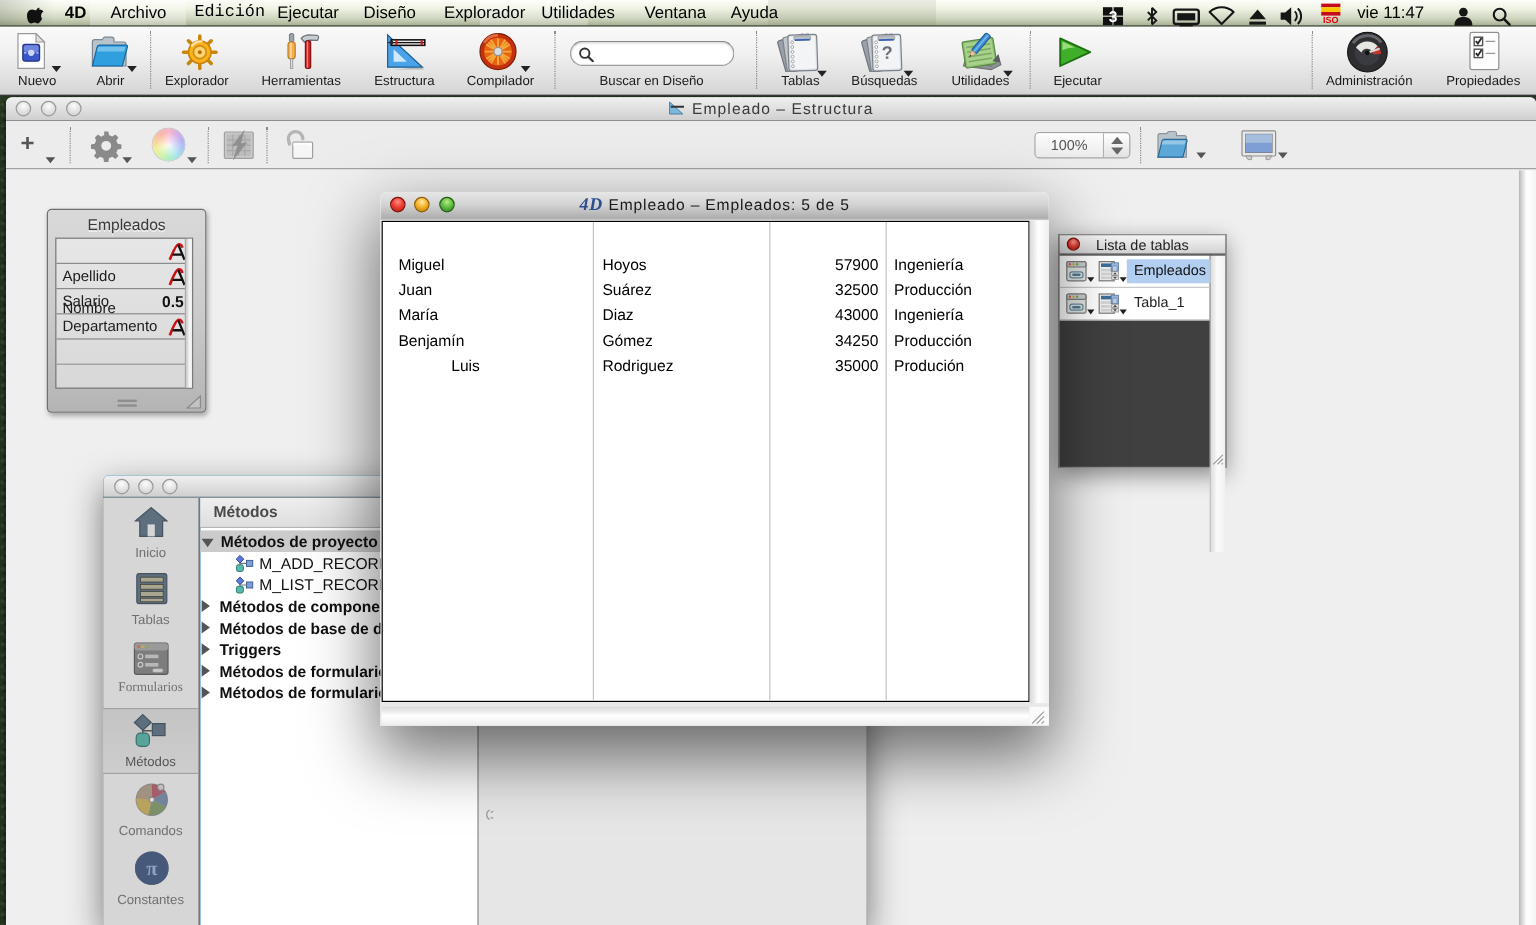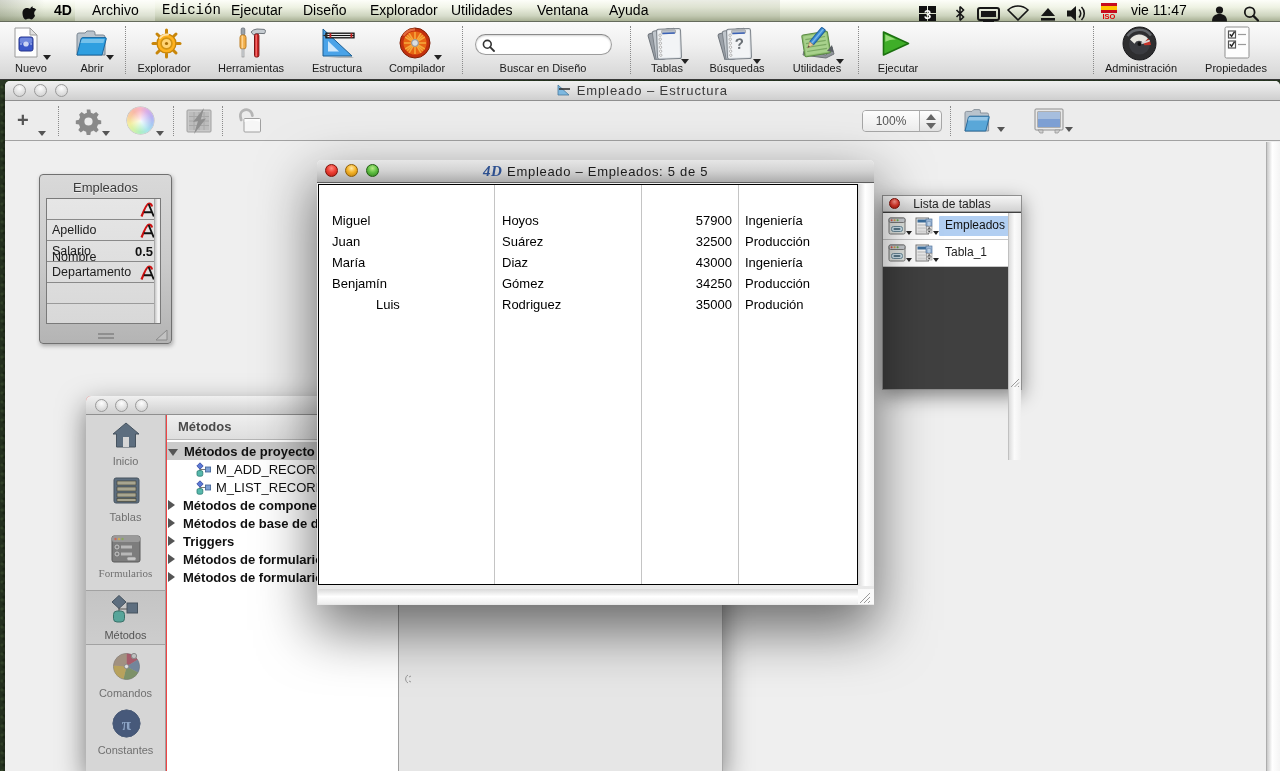--- a/index.html
+++ b/index.html
@@ -35,21 +35,21 @@
   background:radial-gradient(circle at 50% 30%,#fdfdfd,#d9d9d9 70%,#cccccc); border:1px solid #9a9a9a; }
 #est-title .wtitle { position:absolute; top:0; width:100%; text-align:center; font-size:13px; letter-spacing:.9px; line-height:20px; color:#3a3a3a; }
 #est-toolbar { position:absolute; left:0; top:20px; width:100%; height:40px; background:#ececec;
   border-bottom:1px solid #a2a2a2; }
 #est-content { position:absolute; left:0; top:61px; width:100%; height:629px; background:#efefef; }
 #est-scroll { position:absolute; right:0; top:61px; width:14px; height:629px;
   background:linear-gradient(90deg,#c8c8c8 0%,#ffffff 40%,#f4f4f4 100%); border-left:1px solid #adadad; }
 
 
 #explorer { position:absolute; left:86px; top:396px; width:637px; height:375px;
-  background:#ef4444; border-radius:5px 5px 0 0; box-shadow:0 10px 28px rgba(0,0,0,.5); }
+  background:#0369a1; border-radius:5px 5px 0 0; box-shadow:0 10px 28px rgba(0,0,0,.5); }
 #exp-title { position:absolute; left:0; top:0; width:100%; height:19px; border-radius:5px 5px 0 0;
   background:linear-gradient(180deg,#f0f0f0 0%,#e2e2e2 45%,#cfcfcf 100%); border-bottom:1px solid #8f8f8f; }
 #exp-side { position:absolute; left:0; top:19px; width:80px; height:356px; background:#d6d6d6; border-right:1px solid #9f9f9f; }
 .sideitem { position:absolute; left:0; width:79px; text-align:center; color:#707070; font-size:11px; }
 #exp-main { position:absolute; left:81px; top:19px; width:231px; height:356px; background:#fff; }
 #exp-head { position:absolute; left:81px; top:19px; width:556px; height:25px;
   background:linear-gradient(180deg,#efefef,#dedede); border-bottom:1px solid #b5b5b5; }
 #exp-head span { position:absolute; left:15px; top:4px; font-size:13px; font-weight:bold; color:#4a4a4a; }
 .trow { position:absolute; left:0; white-space:nowrap; font-size:13px; color:#111; height:18px; line-height:18px; }
 .tri-r { display:inline-block; width:0; height:0; border-top:5px solid transparent; border-bottom:5px solid transparent; border-left:7px solid #555; margin-right:8px; }

